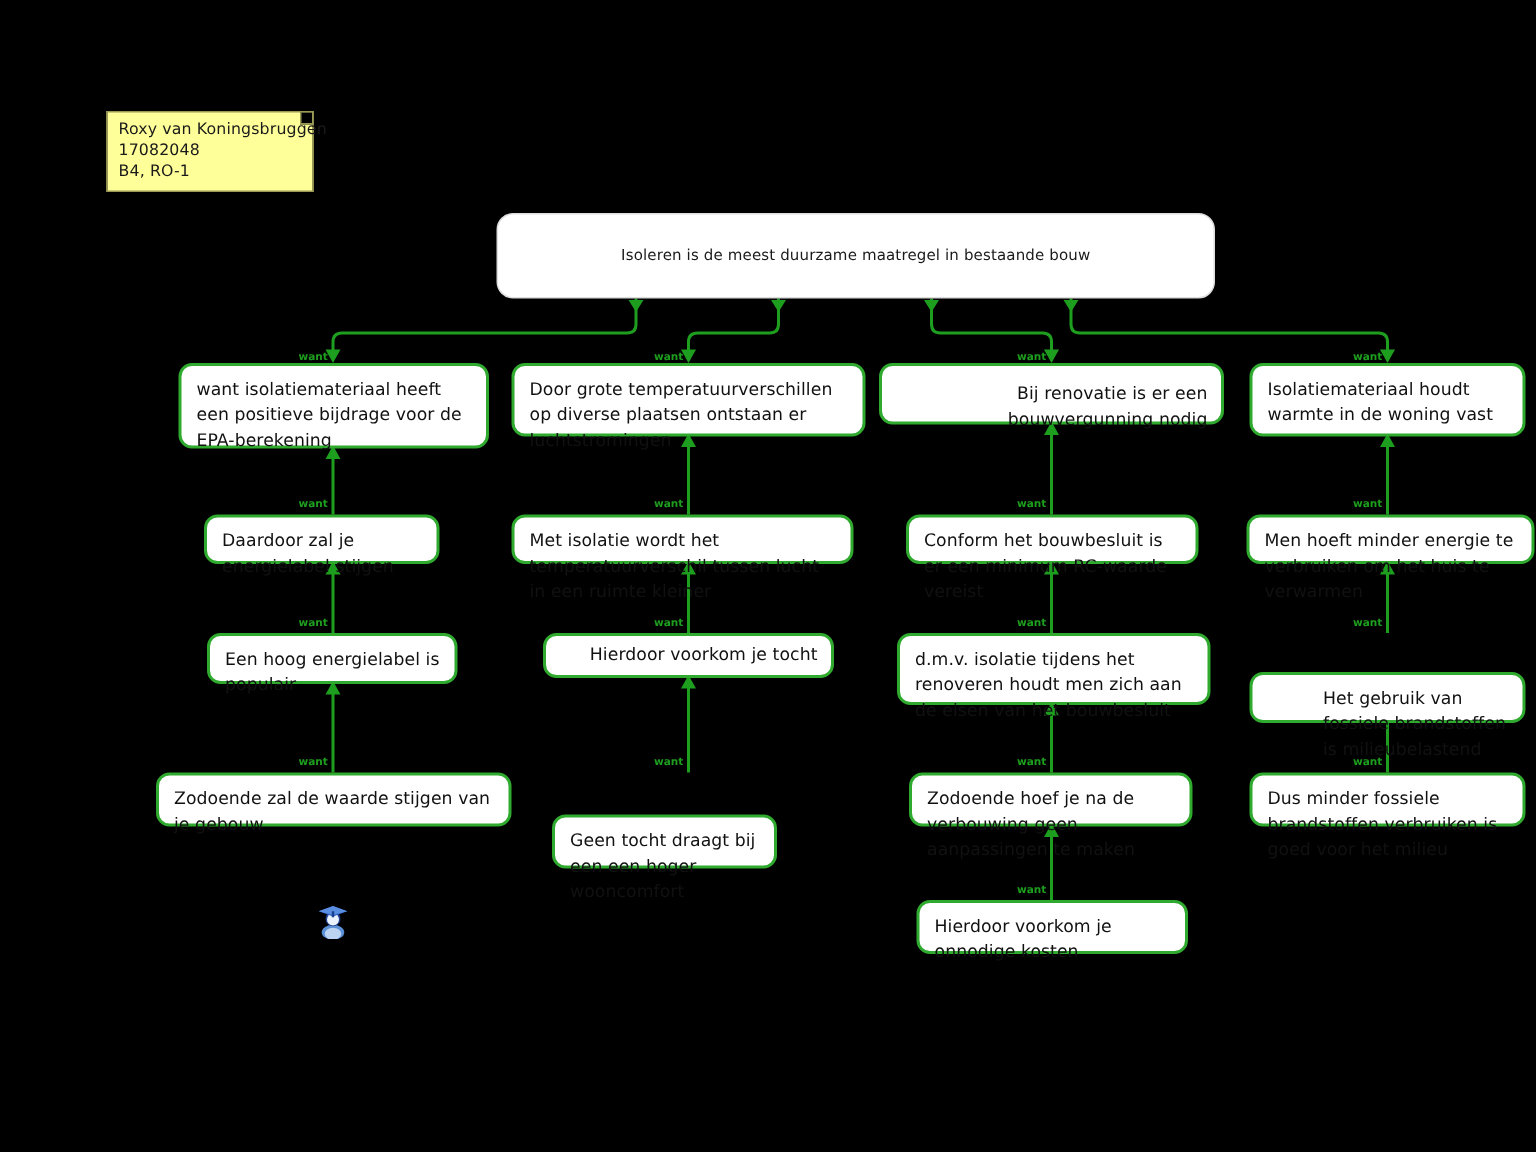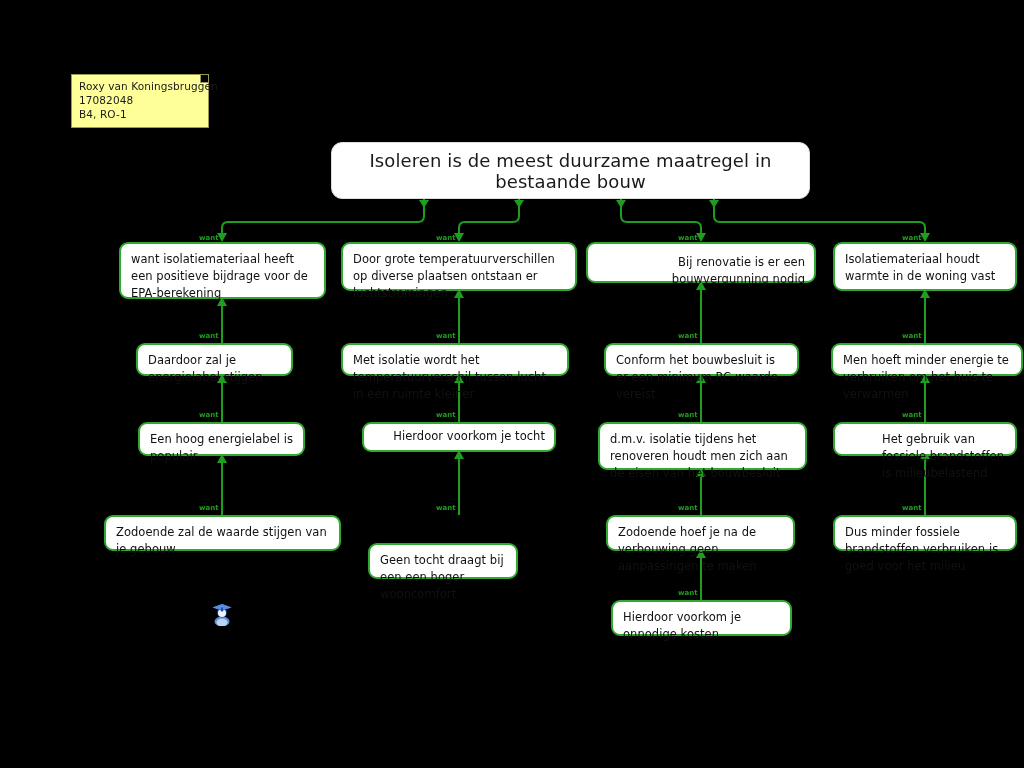--- a/index.html
+++ b/index.html
@@ -90,21 +90,21 @@
     position: absolute;
     left: 331px;
     top: 142px;
     width: 479px;
     height: 57px;
     background: #ffffff;
     border: 1px solid #dddddd;
     border-radius: 11px;
     box-sizing: border-box;
     color: #1a1a1a;
-    font-size: 18px;
+    font-size: 10px;
     display: flex;
     align-items: center;
     justify-content: center;
     text-align: center;
     letter-spacing: 0.1px;
   }
 
   
   #scholar-icon {
     position: absolute;
@@ -246,21 +246,21 @@
   <div class="node" style="left:611px; top:600px; width:181px; height:36px;">
     <span>Hierdoor voorkom je onnodige kosten</span>
   </div>
 
   <div class="node" style="left:833px; top:242px; width:184px; height:49px;">
     <span>Isolatiemateriaal houdt warmte in de woning vast</span>
   </div>
   <div class="node" style="left:831px; top:343px; width:192px; height:33px;">
     <span>Men hoeft minder energie te verbruiken om het huis te verwarmen</span>
   </div>
-  <div class="node" style="left:833px; top:422px; width:184px; height:34px;padding-left:47px;">
+  <div class="node" style="left:833px; top:448px; width:184px; height:34px;padding-left:47px;">
     <span>Het gebruik van fossiele brandstoffen is milieubelastend</span>
   </div>
   <div class="node" style="left:833px; top:515px; width:184px; height:36px;">
     <span>Dus minder fossiele brandstoffen verbruiken is goed voor het milieu</span>
   </div>
 
   <svg id="scholar-icon" viewBox="0 0 24 25">
     <ellipse cx="12" cy="20.5" rx="7.5" ry="5" fill="#5b8fd6"></ellipse>
     <ellipse cx="12" cy="21.5" rx="5.5" ry="4" fill="#bcd4f2"></ellipse>
     <circle cx="12" cy="11.5" r="5" fill="#1a3f8f"></circle>

